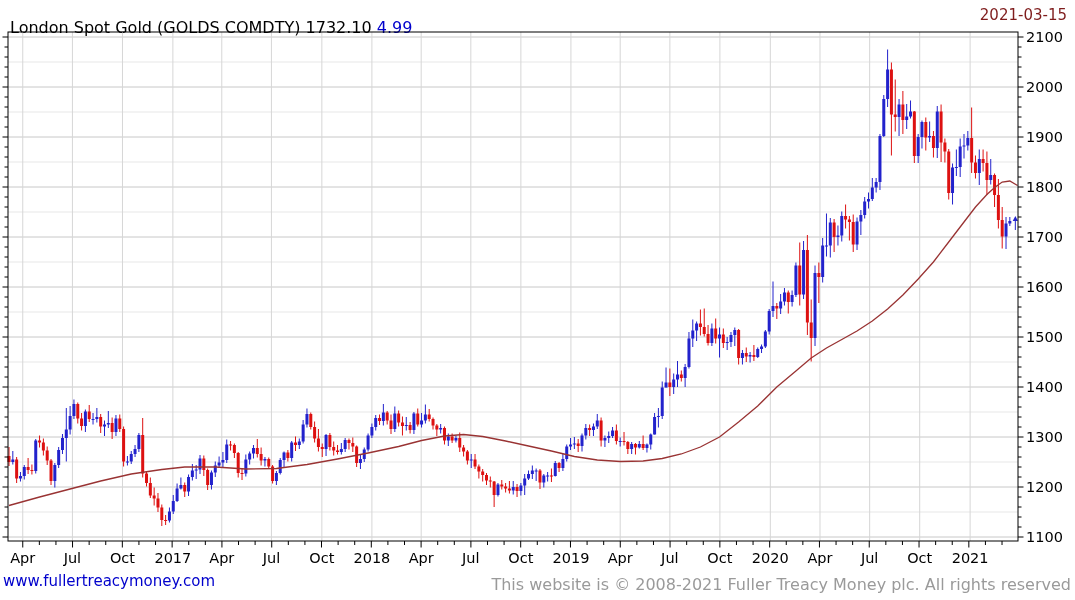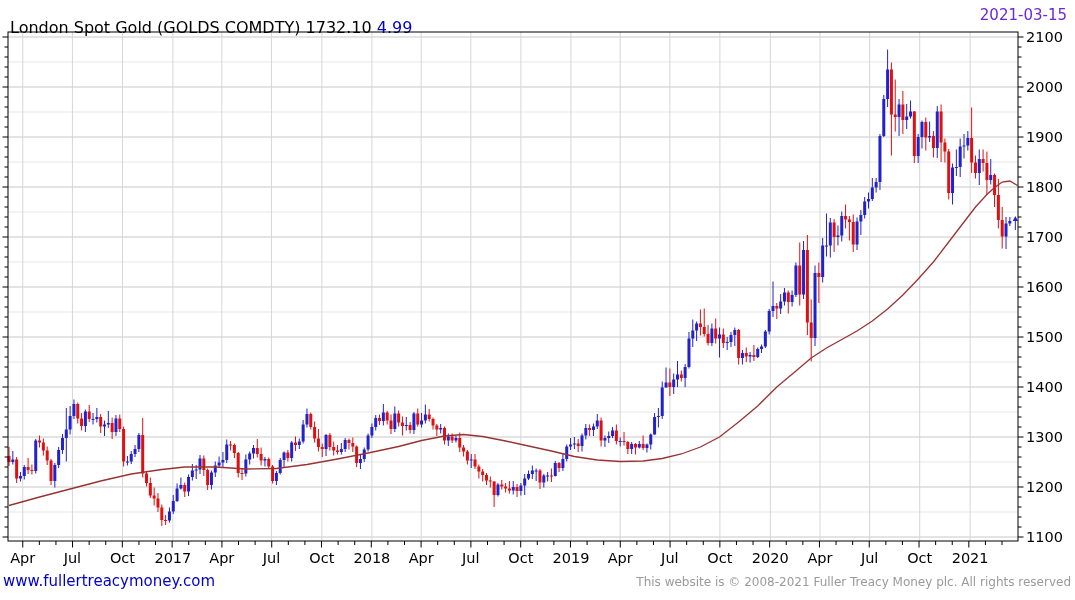--- a/index.html
+++ b/index.html
@@ -1,26 +1,26 @@
 <!DOCTYPE html>
 <html><head>
 <meta charset="utf-8">
 <style>
   html,body{margin:0;padding:0;background:#ffffff;}
   .stage{position:relative;width:1075px;height:600px;background:#fff;overflow:hidden;
          font-family:"DejaVu Sans","Liberation Sans",sans-serif;}
   .titlebar{position:absolute;left:10px;top:18px;font-size:16px;color:#000;white-space:nowrap;}
   .titlebar .chg{color:#0000cc;}
-  .datebar{position:absolute;right:8px;top:6px;font-size:15px;color:#6d28d9;}
+  .datebar{position:absolute;right:8px;top:6px;font-size:15px;color:#7f1d1d;}
   .legend{position:absolute;left:29px;top:34px;font-size:14px;line-height:21px;}
   .legend .tf{color:#2222cc;}
   .legend .ema{color:#993333;}
   svg.plot{position:absolute;left:0;top:0;}
   .footer-link{position:absolute;left:3px;top:572px;font-size:15px;color:#0000cc;text-decoration:none;}
-  .footer-copy{position:absolute;right:4px;top:575px;font-size:12px;color:#9a9a9a;}
+  .footer-copy{position:absolute;right:4px;top:575px;font-size:16px;color:#9a9a9a;}
 </style>
 </head>
 <body>
 
 <div class="stage">
 
   <div class="titlebar">
     <span>London Spot Gold (GOLDS COMDTY)</span>
     <span>1732.10</span>
     <span class="chg">4.99</span>

